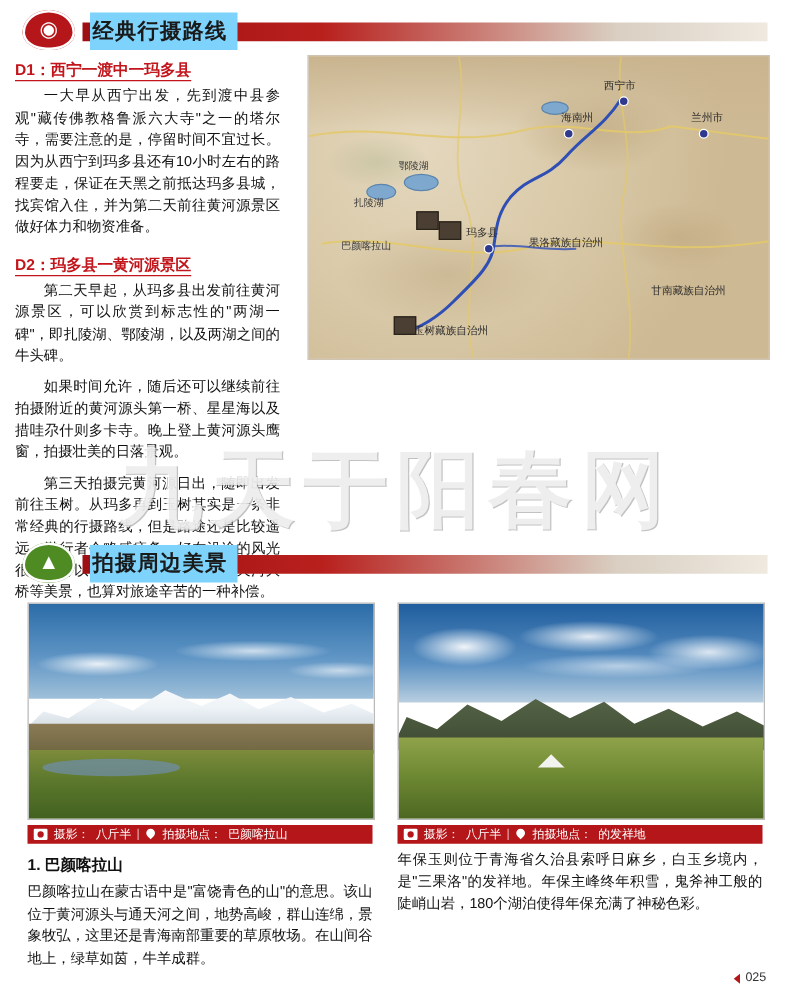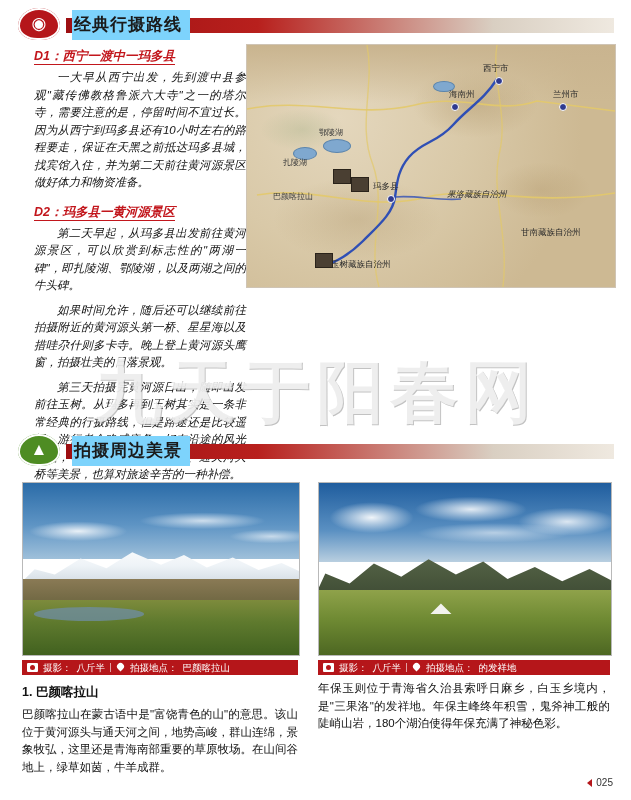--- a/index.html
+++ b/index.html
@@ -73,24 +73,23 @@
     padding: 0 8px 0 2px;
     line-height: 30px;
   }
 
   #head-routes { top: 8px; }
   #head-scenery { top: 434px; }
 
   
   .text-col {
     position: absolute;
-    left: 34px;
+    left: 12px;
     top: 48px;
     width: 212px;
-    font-style: italic;
   }
   .sub-title {
     color: #c2161c;
     font-weight: bold;
     font-size: 12.5px;
     margin: 0 0 4px 0;
     line-height: 17px;
   }
   .sub-title .under {
     border-bottom: 1px solid #c2161c;
@@ -360,21 +359,21 @@
     <div class="map-tile" style="left:68px; top:208px;"></div>
 
     <div class="map-dot" style="left:248px; top:32px;"></div>
     <div class="map-dot" style="left:312px; top:58px;"></div>
     <div class="map-dot" style="left:140px; top:150px;"></div>
     <div class="map-dot" style="left:204px; top:58px;"></div>
 
     <div class="map-city" style="left:236px; top:18px;">西宁市</div>
     <div class="map-city" style="left:306px; top:44px;">兰州市</div>
     <div class="map-city" style="left:126px; top:136px;">玛多县</div>
-    <div class="map-city" style="left:200px; top:144px;font-style:italic;">果洛藏族自治州</div>
+    <div class="map-city" style="left:176px; top:144px;">果洛藏族自治州</div>
     <div class="map-city" style="left:274px; top:142px;margin-top:40px;">甘南藏族自治州</div>
     <div class="map-city" style="left:84px; top:214px;">玉树藏族自治州</div>
     <div class="map-city" style="left:202px; top:44px;">海南州</div>
 
     <div class="map-label" style="left:36px; top:112px;">扎陵湖</div>
     <div class="map-label" style="left:72px; top:82px;">鄂陵湖</div>
     <div class="map-label" style="left:26px; top:146px;">巴颜喀拉山</div>
   </div>
 
   <div class="watermark">九天于阳春网</div>

